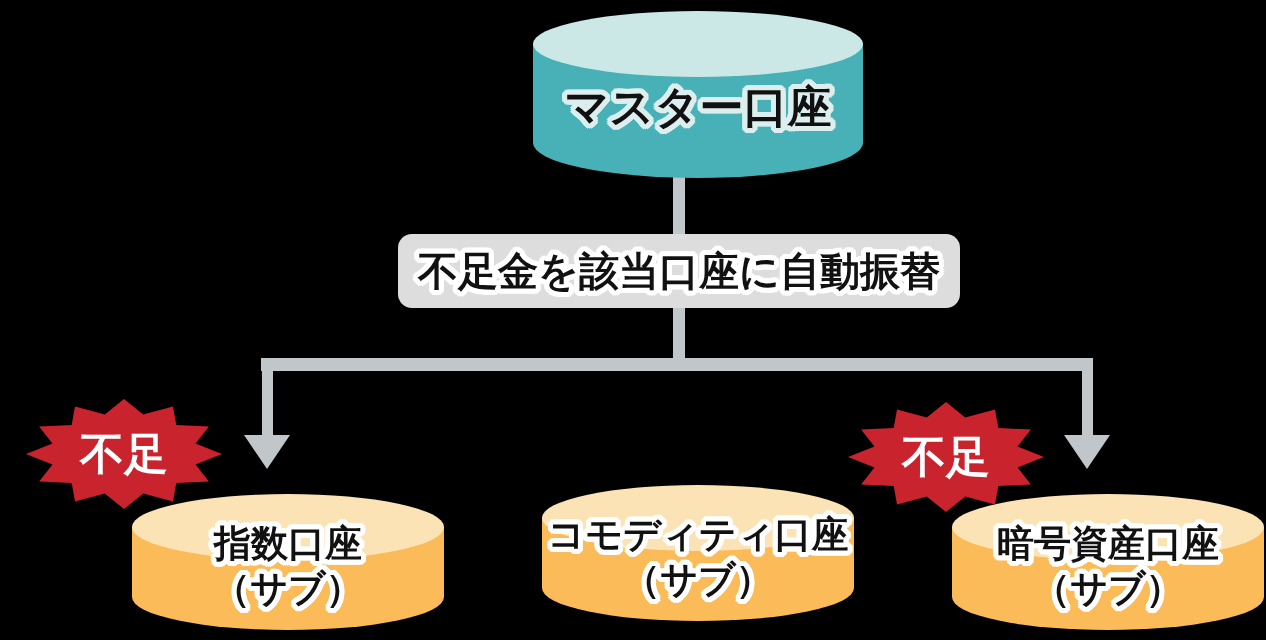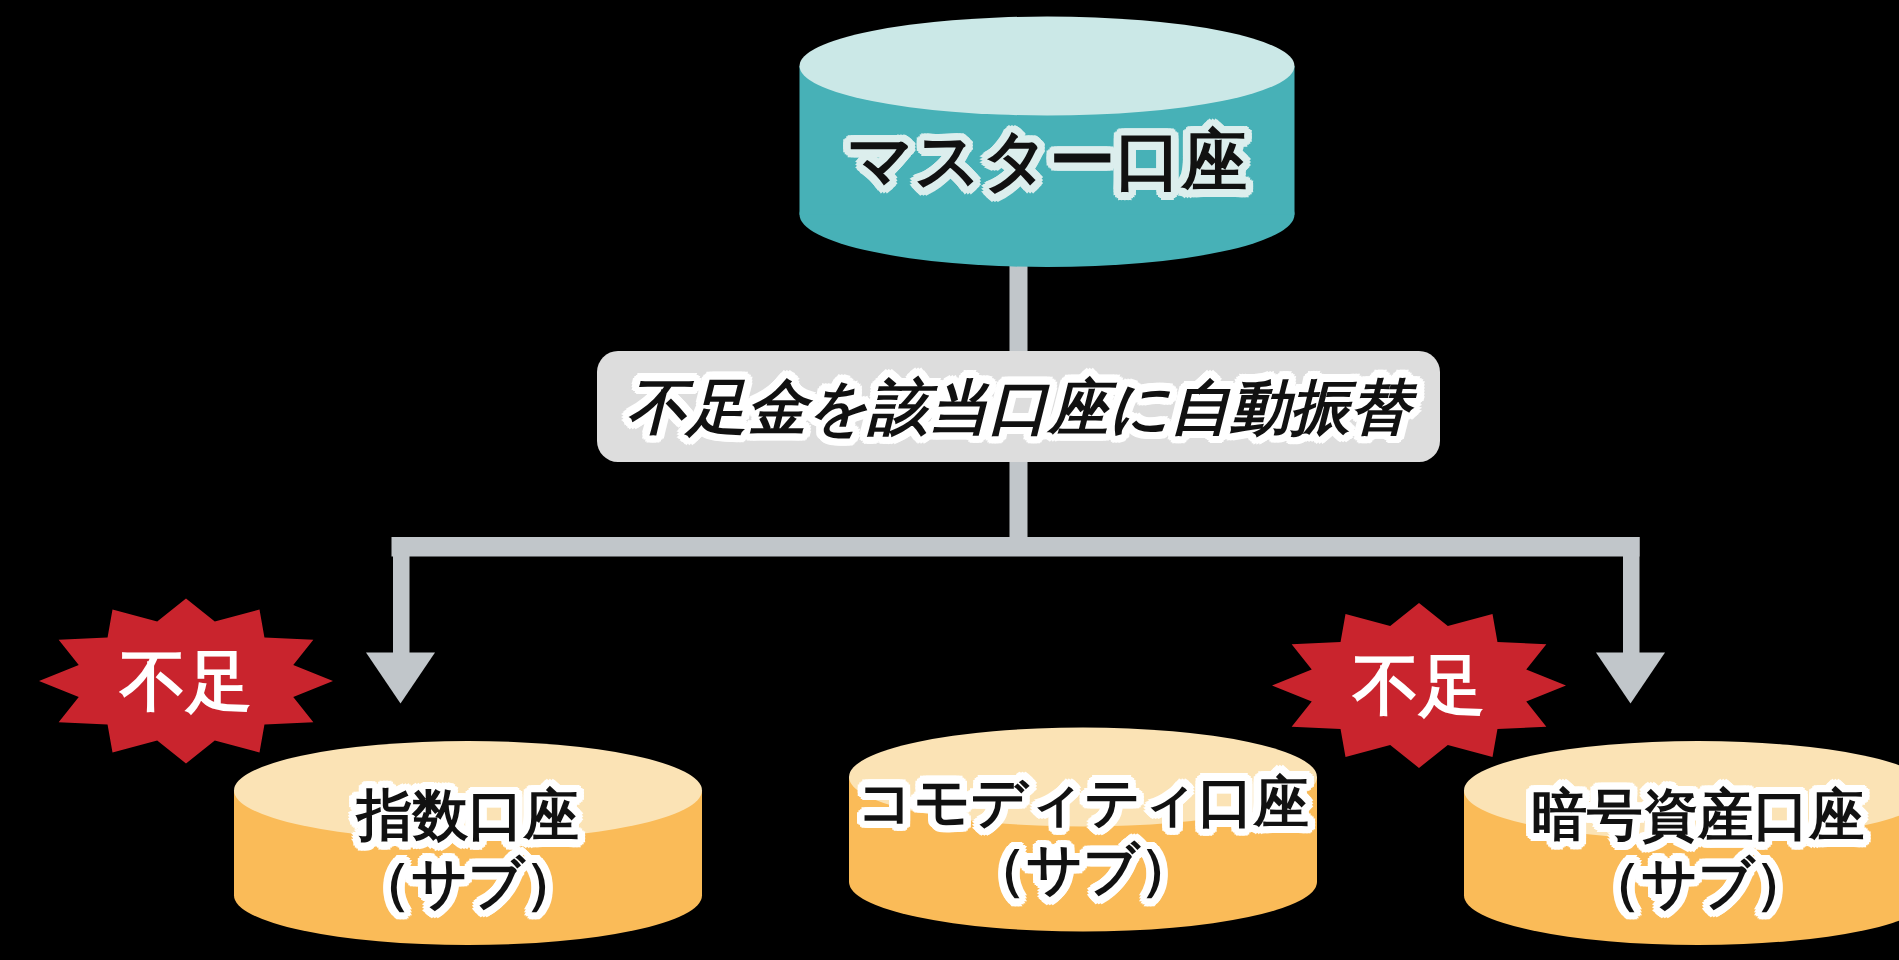--- a/index.html
+++ b/index.html
@@ -42,30 +42,30 @@
       5px 0 var(--oc),-5px 0 var(--oc),0 5px var(--oc),0 -5px var(--oc),
       4px 3px var(--oc),-4px 3px var(--oc),4px -3px var(--oc),-4px -3px var(--oc),
       3px 4px var(--oc),-3px 4px var(--oc),3px -4px var(--oc),-3px -4px var(--oc),
       2px 5px var(--oc),-2px 5px var(--oc),2px -5px var(--oc),-2px -5px var(--oc),
       5px 2px var(--oc),-5px 2px var(--oc),5px -2px var(--oc),-5px -2px var(--oc);
     white-space:nowrap;
   }
   .master-node{left:515px;top:8px;width:330px;height:172px;}
   .master-label{--oc:var(--c-master-outline);font-size:44px;padding-top:26px;}
 
-  .sub-node{width:312px;height:142px;margin-left:24px;}
+  .sub-node{width:312px;height:142px;}
   .sub-node-left{left:114px;top:489px;}
   .sub-node-center{left:524px;top:480px;}
   .sub-node-right{left:934px;top:489px;text-decoration:underline;}
   .sub-label{font-size:37px;line-height:45px;padding-top:12px;}
 
   .transfer-box{
     position:absolute;left:398px;top:234px;width:562px;height:74px;
     background:var(--c-note-box);border-radius:14px;
-    display:flex;align-items:center;justify-content:center;font-style:italic;
+    display:flex;align-items:center;justify-content:center;
   }
   .transfer-box .label{position:static;font-size:40px;}
 
   .badge{position:absolute;width:204px;height:114px;}
   .badge-left{left:22px;top:397px;}
   .badge-right{left:844px;top:400px;}
   .badge svg{position:absolute;left:0;top:0;width:100%;height:100%;display:block;}
   .badge polygon{fill:var(--c-badge);}
   .badge-label{
     position:absolute;left:0;top:0;right:0;bottom:0;

